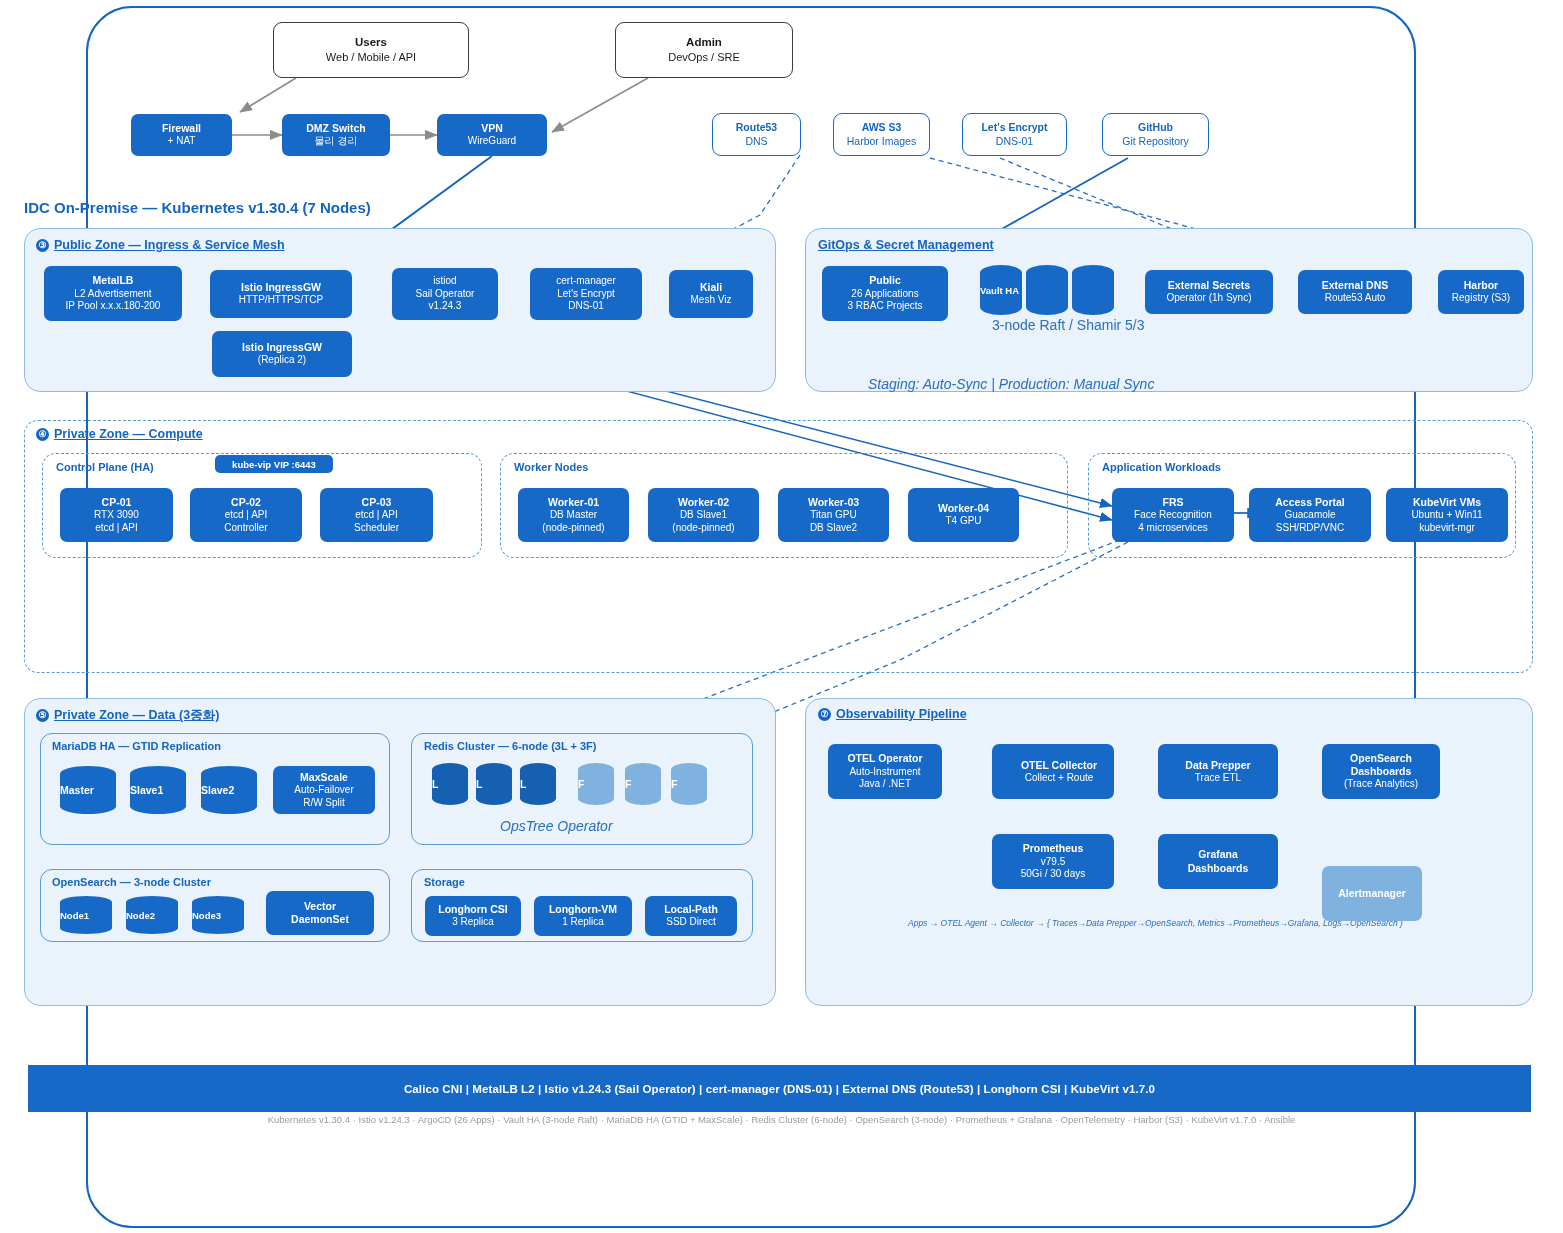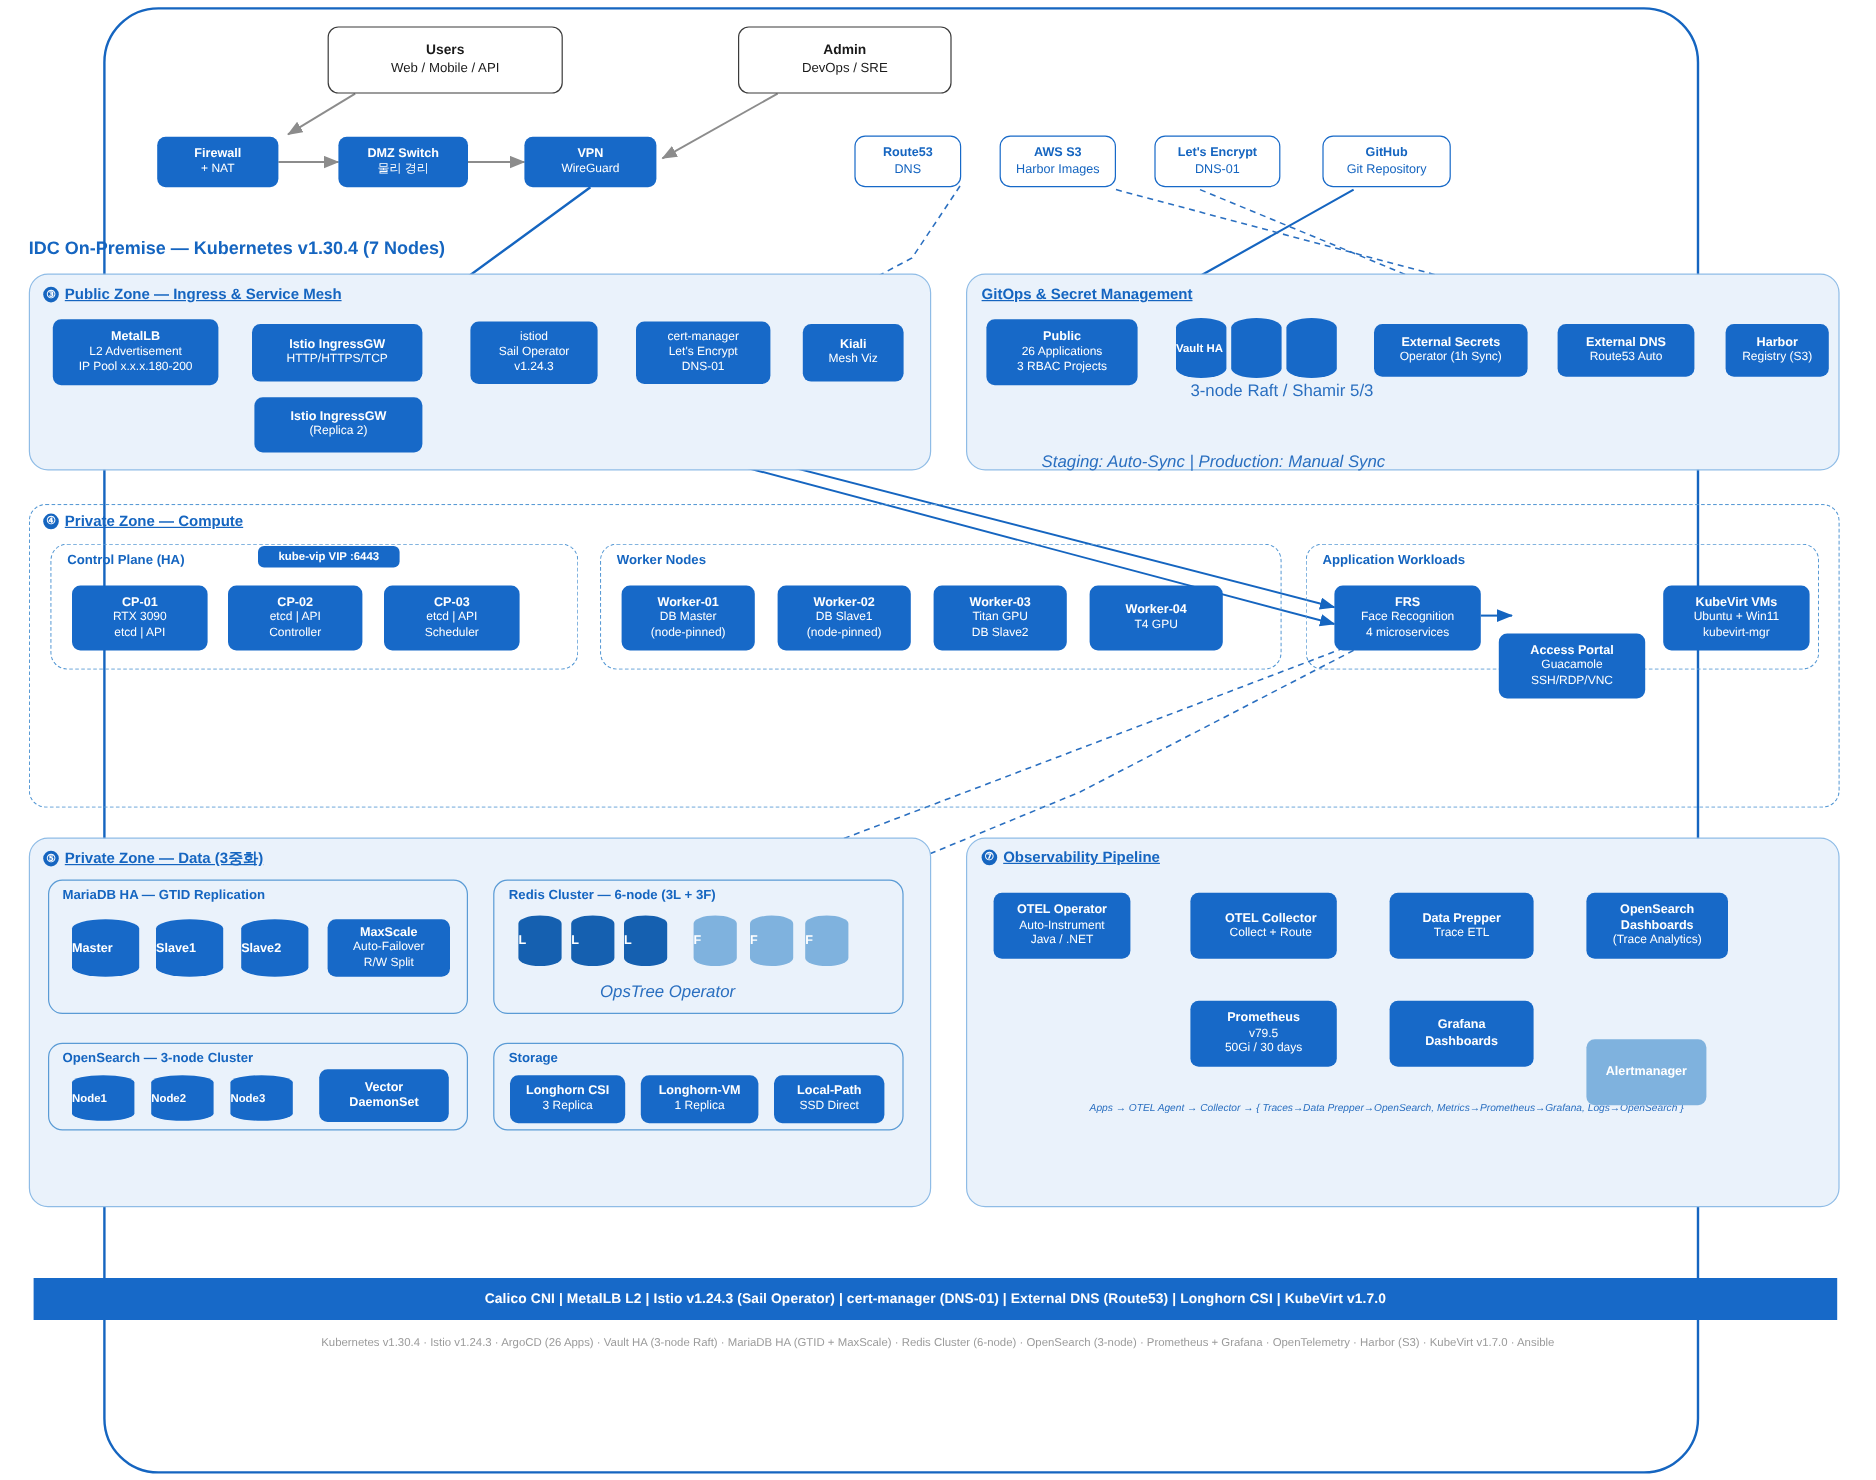--- a/index.html
+++ b/index.html
@@ -176,21 +176,21 @@
     font-size: 9.5px;
     font-weight: bold;
     display: flex; align-items: center; justify-content: center;
     z-index: 6;
   }
 
   
   .footer-bar {
     position: absolute;
     left: 28px; top: 1065px;
-    width: 1503px; height: 35px;
+    width: 1503px; height: 47px;
     background: #1769C8;
     color: #fff;
     font-size: 11.5px;
     font-weight: bold;
     display: flex; align-items: center; justify-content: center;
     z-index: 6;
     letter-spacing: 0.1px;
   }
   .footer-note {
     position: absolute;
@@ -419,21 +419,21 @@
 </div>
 
 <div class="subzone-dashed" style="left:1088px; top:453px; width:428px; height:105px;"></div>
 <div class="sub-title" style="left:1102px; top:461px;">Application Workloads</div>
 
 <div class="node" style="left:1112px; top:488px; width:122px; height:54px;">
   <div class="t1">FRS</div>
   <div class="t2">Face Recognition</div>
   <div class="t3">4 microservices</div>
 </div>
-<div class="node" style="left:1249px; top:488px; width:122px; height:54px;margin-top:40px;">
+<div class="node" style="left:1249px; top:488px; width:122px; height:54px;">
   <div class="t1">Access Portal</div>
   <div class="t2">Guacamole</div>
   <div class="t3">SSH/RDP/VNC</div>
 </div>
 <div class="node" style="left:1386px; top:488px; width:122px; height:54px;">
   <div class="t1">KubeVirt VMs</div>
   <div class="t2">Ubuntu + Win11</div>
   <div class="t3">kubevirt-mgr</div>
 </div>
 

